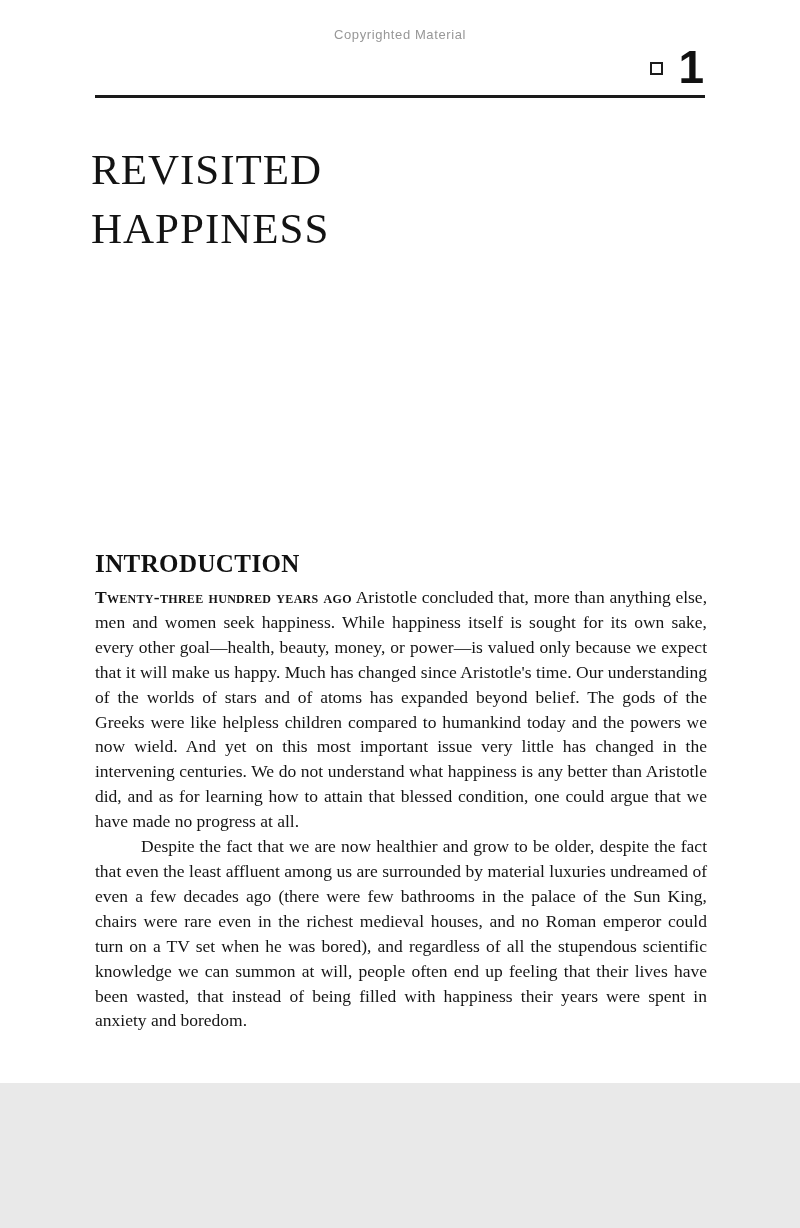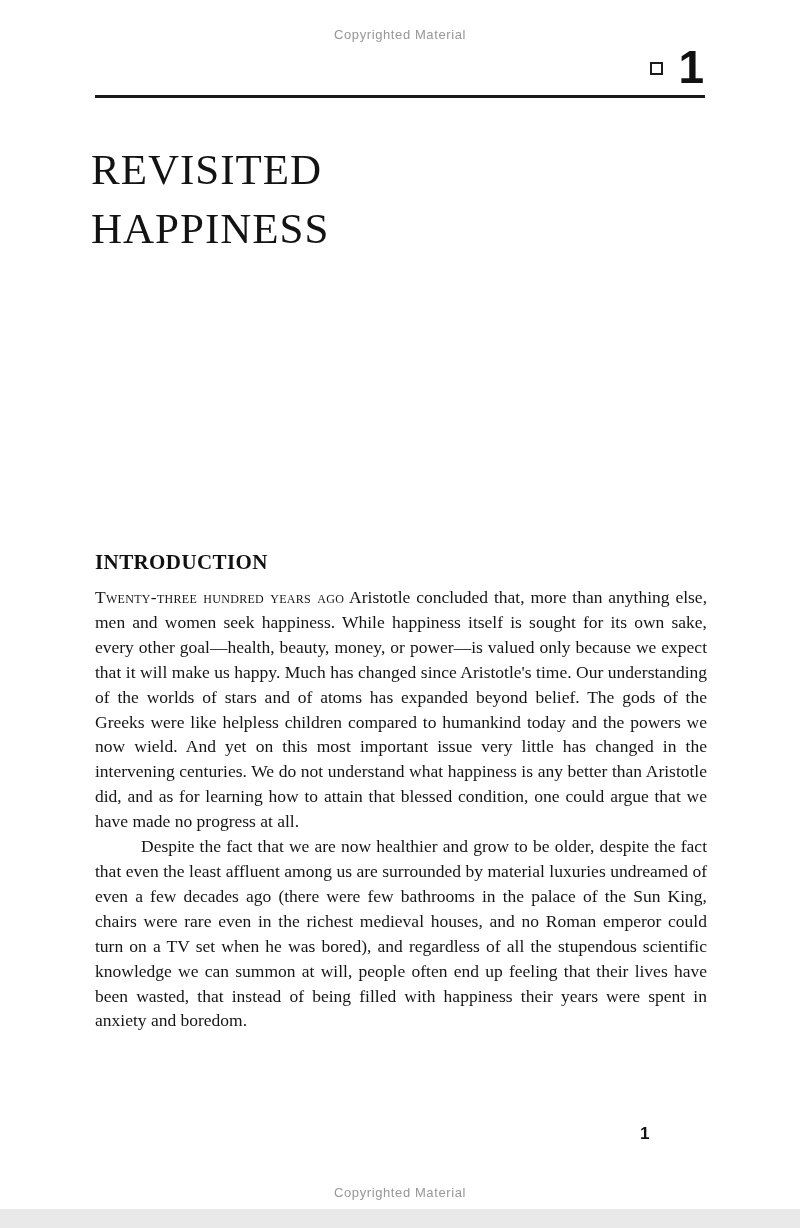--- a/index.html
+++ b/index.html
@@ -3,21 +3,21 @@
 <meta charset="utf-8">
 <style>
   html, body {
     margin: 0;
     padding: 0;
     background: #e9e9e9;
   }
   .page {
     position: relative;
     width: 800px;
-    height: 1209px;
+    height: 1083px;
     margin: 0 auto;
     background: #ffffff;
     color: #141414;
     font-family: "Liberation Serif", serif;
     overflow: hidden;
   }
   .copyright {
     position: absolute;
     left: 0;
     right: 0;
@@ -70,21 +70,21 @@
     font-weight: normal;
     letter-spacing: 1px;
     line-height: 59px;
     color: #131313;
   }
 
   .section-heading {
     position: absolute;
     left: 95px;
     top: 550px;
-    font-size: 21px;
+    font-size: 25px;
     font-weight: bold;
     letter-spacing: 0.4px;
     color: #111;
   }
 
   .body-text {
     position: absolute;
     left: 95px;
     top: 585px;
     width: 612px;
@@ -96,20 +96,21 @@
   .body-text p {
     margin: 0;
     padding: 0;
   }
   .body-text p.indent {
     text-indent: 46px;
   }
   .lead-smallcaps {
     font-variant: small-caps;
     letter-spacing: 0.3px;
+    font-weight: bold;
   }
 
   .page-number {
     position: absolute;
     top: 1124px;
     left: 640px;
     font-size: 17px;
     font-weight: bold;
     font-family: "Liberation Sans", sans-serif;
     color: #111;

